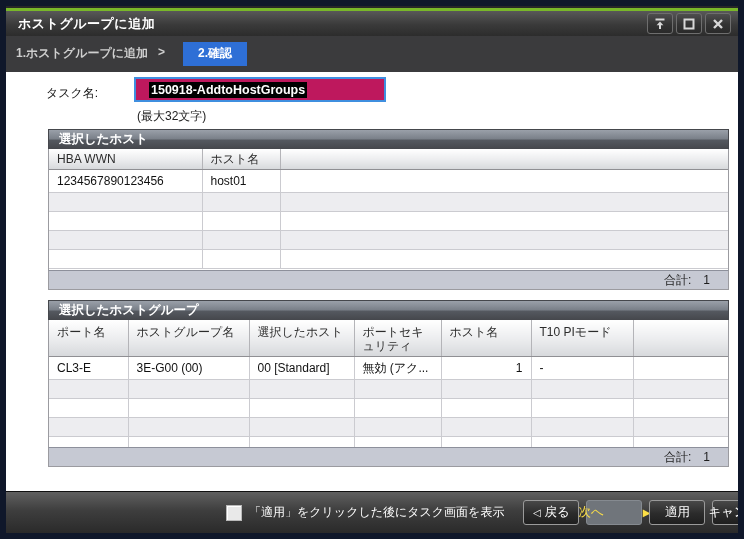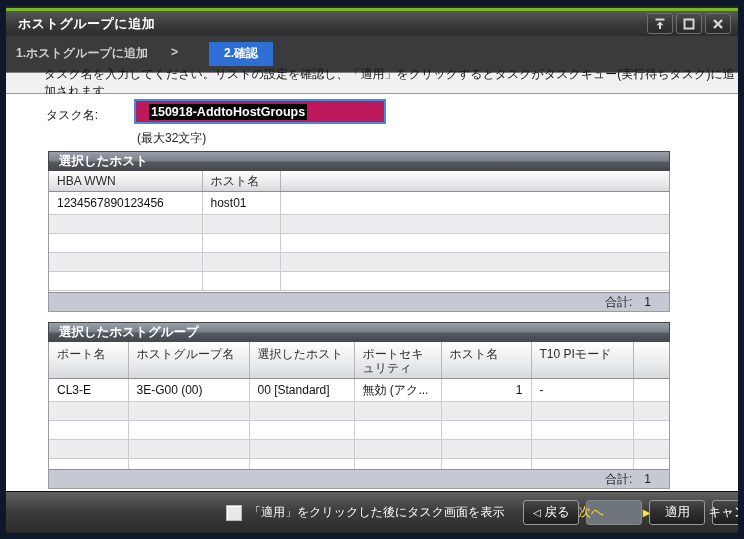--- a/index.html
+++ b/index.html
@@ -24,21 +24,21 @@
   .win-btn{
     width:26px; height:21px; border:1px solid #6e6e6e; border-radius:3px;
     background:linear-gradient(#4e4e4e,#333 55%,#2a2a2a);
     display:flex; align-items:center; justify-content:center; cursor:pointer;
   }
   .win-btn svg{ display:block; }
 
   
   .breadcrumb-bar{
     height:36px; flex:0 0 36px; background:#3b3b3d;
-    display:flex; align-items:flex-start; padding:6px 0 0 10px; gap:23px;
+    display:flex; align-items:flex-start; padding:6px 0 0 10px; gap:10px;
   }
   .crumb-step1{ color:#cfcfcf; font-weight:bold; font-size:12px; padding-top:3px;}
   .crumb-sep{ color:#cfcfcf; font-weight:bold; padding-top:3px;}
   .crumb-step2{
     background:#2e6fd6; color:#fff; font-weight:bold; font-size:12px;
     padding:3px 15px 4px 15px; margin-left:8px;
   }
 
   
   .instruction{
@@ -55,21 +55,21 @@
     position:absolute; left:128px; top:5px; width:252px; height:25px;
     background:#be185d; border:2px solid #3f8fdf; display:flex; align-items:center;
     padding-left:13px; cursor:text;
   }
   .task-input .selected-text{
     background:#000; color:#fff; font-weight:bold; font-size:12.5px; padding:1px 2px;
   }
   .task-hint{ position:absolute; left:131px; top:36px; color:#222; }
 
   
-  .datatable{ position:absolute; left:42px; width:622px; }
+  .datatable{ position:absolute; left:42px; width:681px; }
   .tbl-title{
     height:20px; border:1px solid #45474c; border-bottom:none;
     background:linear-gradient(#9aa0a9 0%,#7b818a 45%,#54585f 55%,#45474c 100%);
     color:#fff; font-weight:bold; font-size:12.5px;
     display:flex; align-items:center; padding-left:10px;
   }
   table{ border-collapse:collapse; table-layout:fixed; width:681px; background:#fff;}
   .tbl-wrap{ border-left:1px solid #9b9ba0; border-right:1px solid #9b9ba0; overflow:hidden; }
   th{
     background:linear-gradient(#ffffff,#e9eaec 60%,#d7d9dc);
@@ -153,21 +153,20 @@
       </div>
     </div>
   </div>
 
   <div class="breadcrumb-bar">
     <span class="crumb-step1">1.ホストグループに追加</span>
     <span class="crumb-sep">&gt;</span>
     <span class="crumb-step2">2.確認</span>
   </div>
 
-  <div class="instruction">タスク名を入力してください。リストの設定を確認し、「適用」をクリックするとタスクがタスクキュー(実行待ちタスク)に追加されます。</div>
 
   <div class="content">
 
     <span class="task-label">タスク名:</span>
     <div class="task-input" role="textbox">
       <span class="selected-text">150918-AddtoHostGroups</span>
     </div>
     <span class="task-hint">(最大32文字)</span>
 
     <div class="datatable tbl1">

